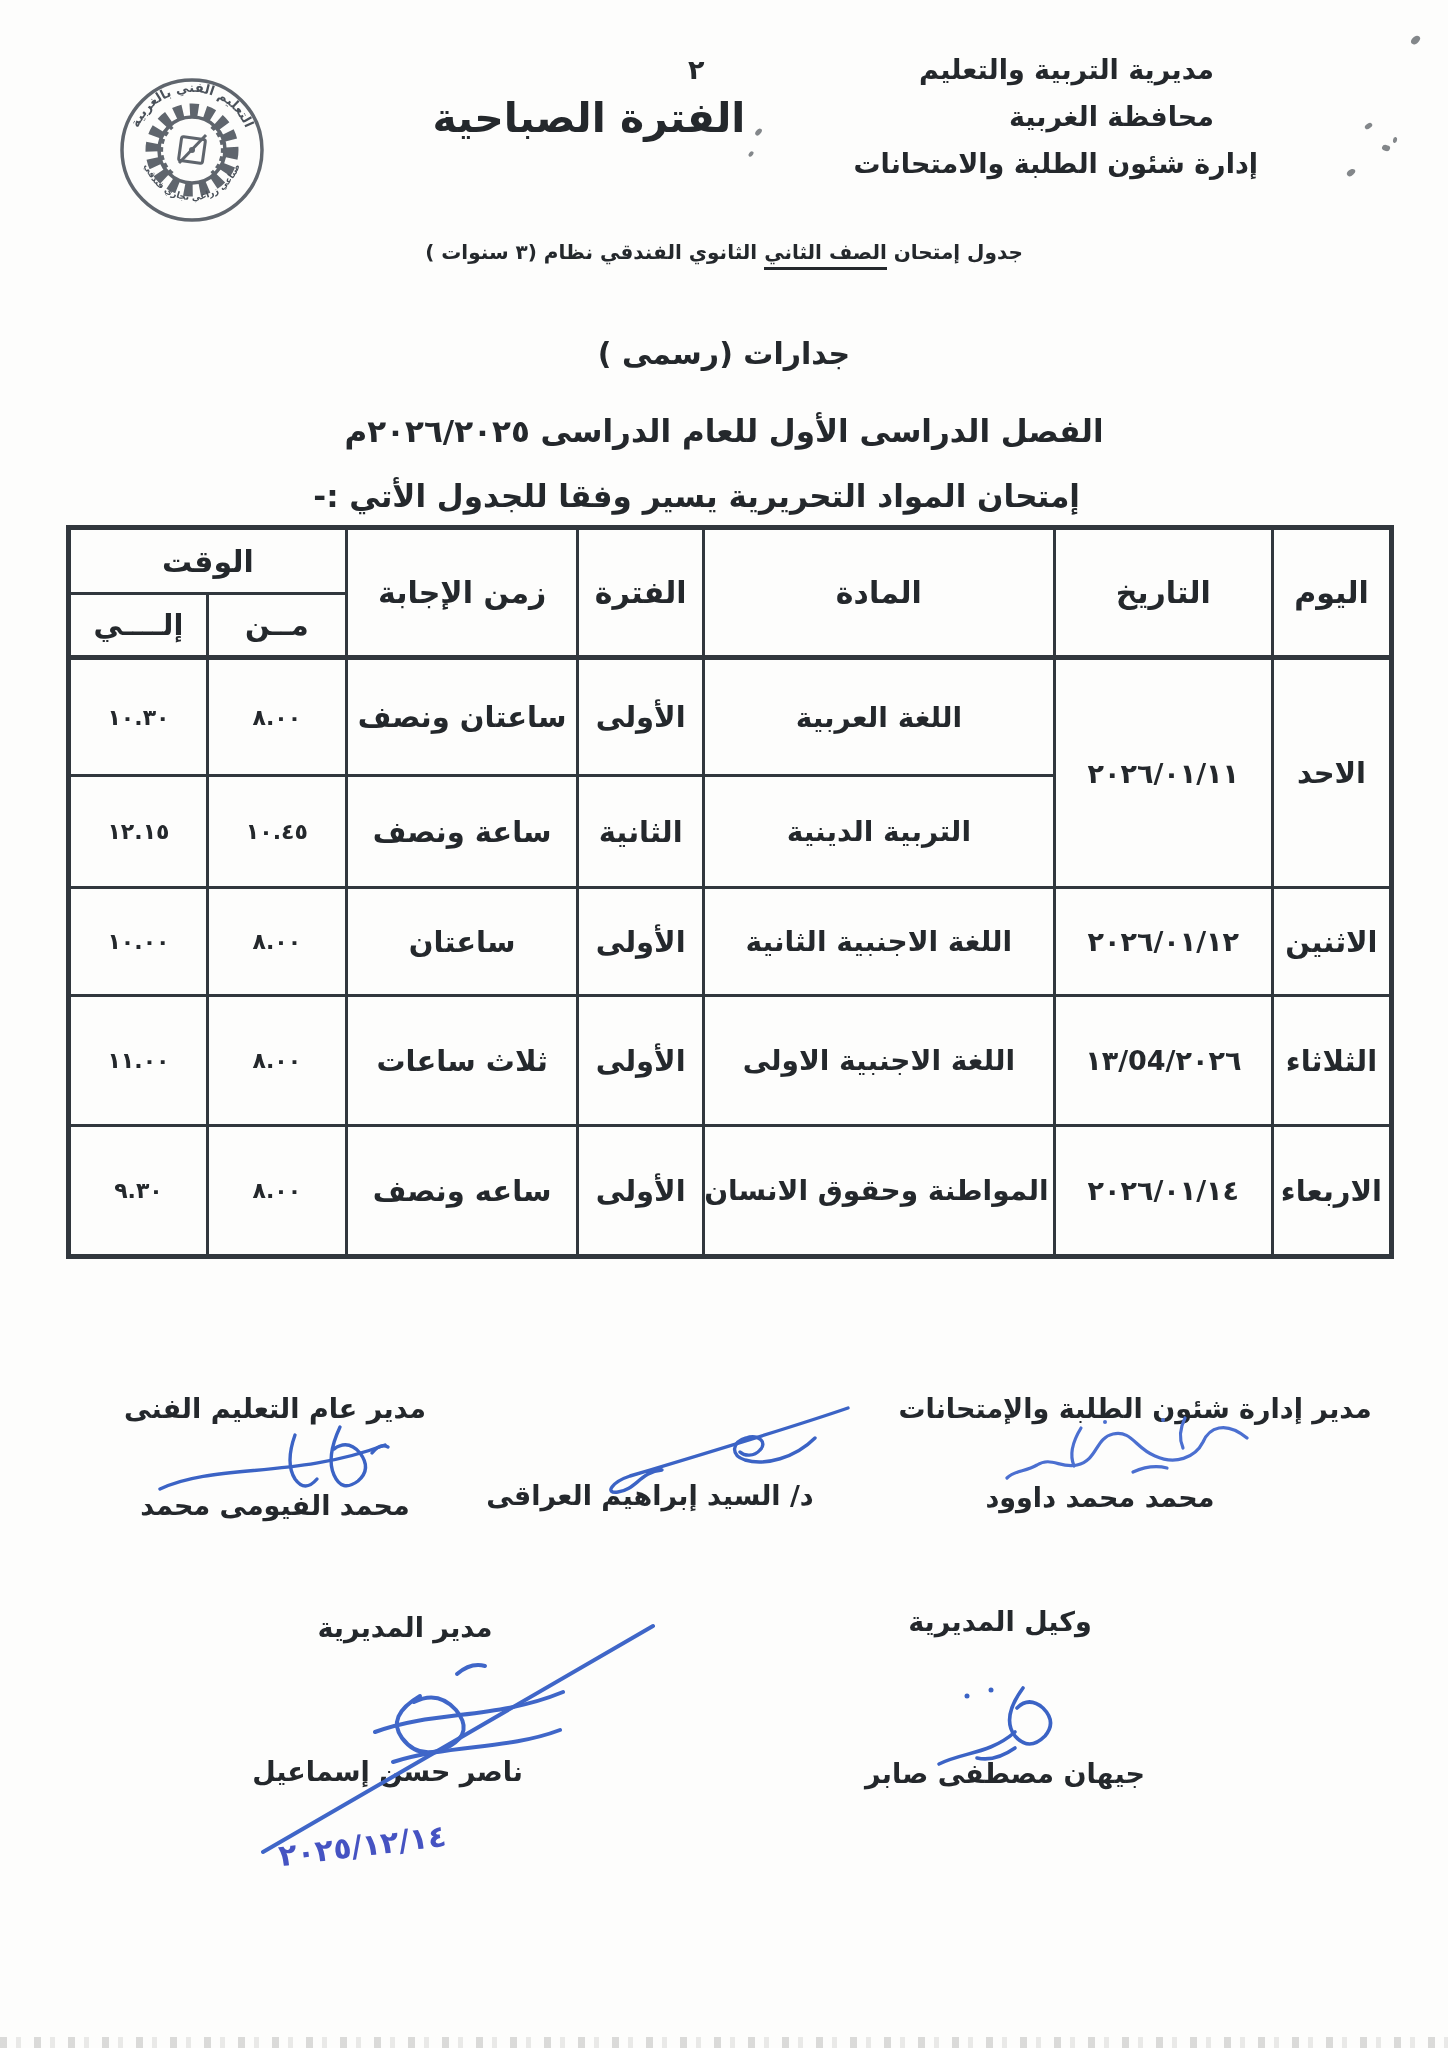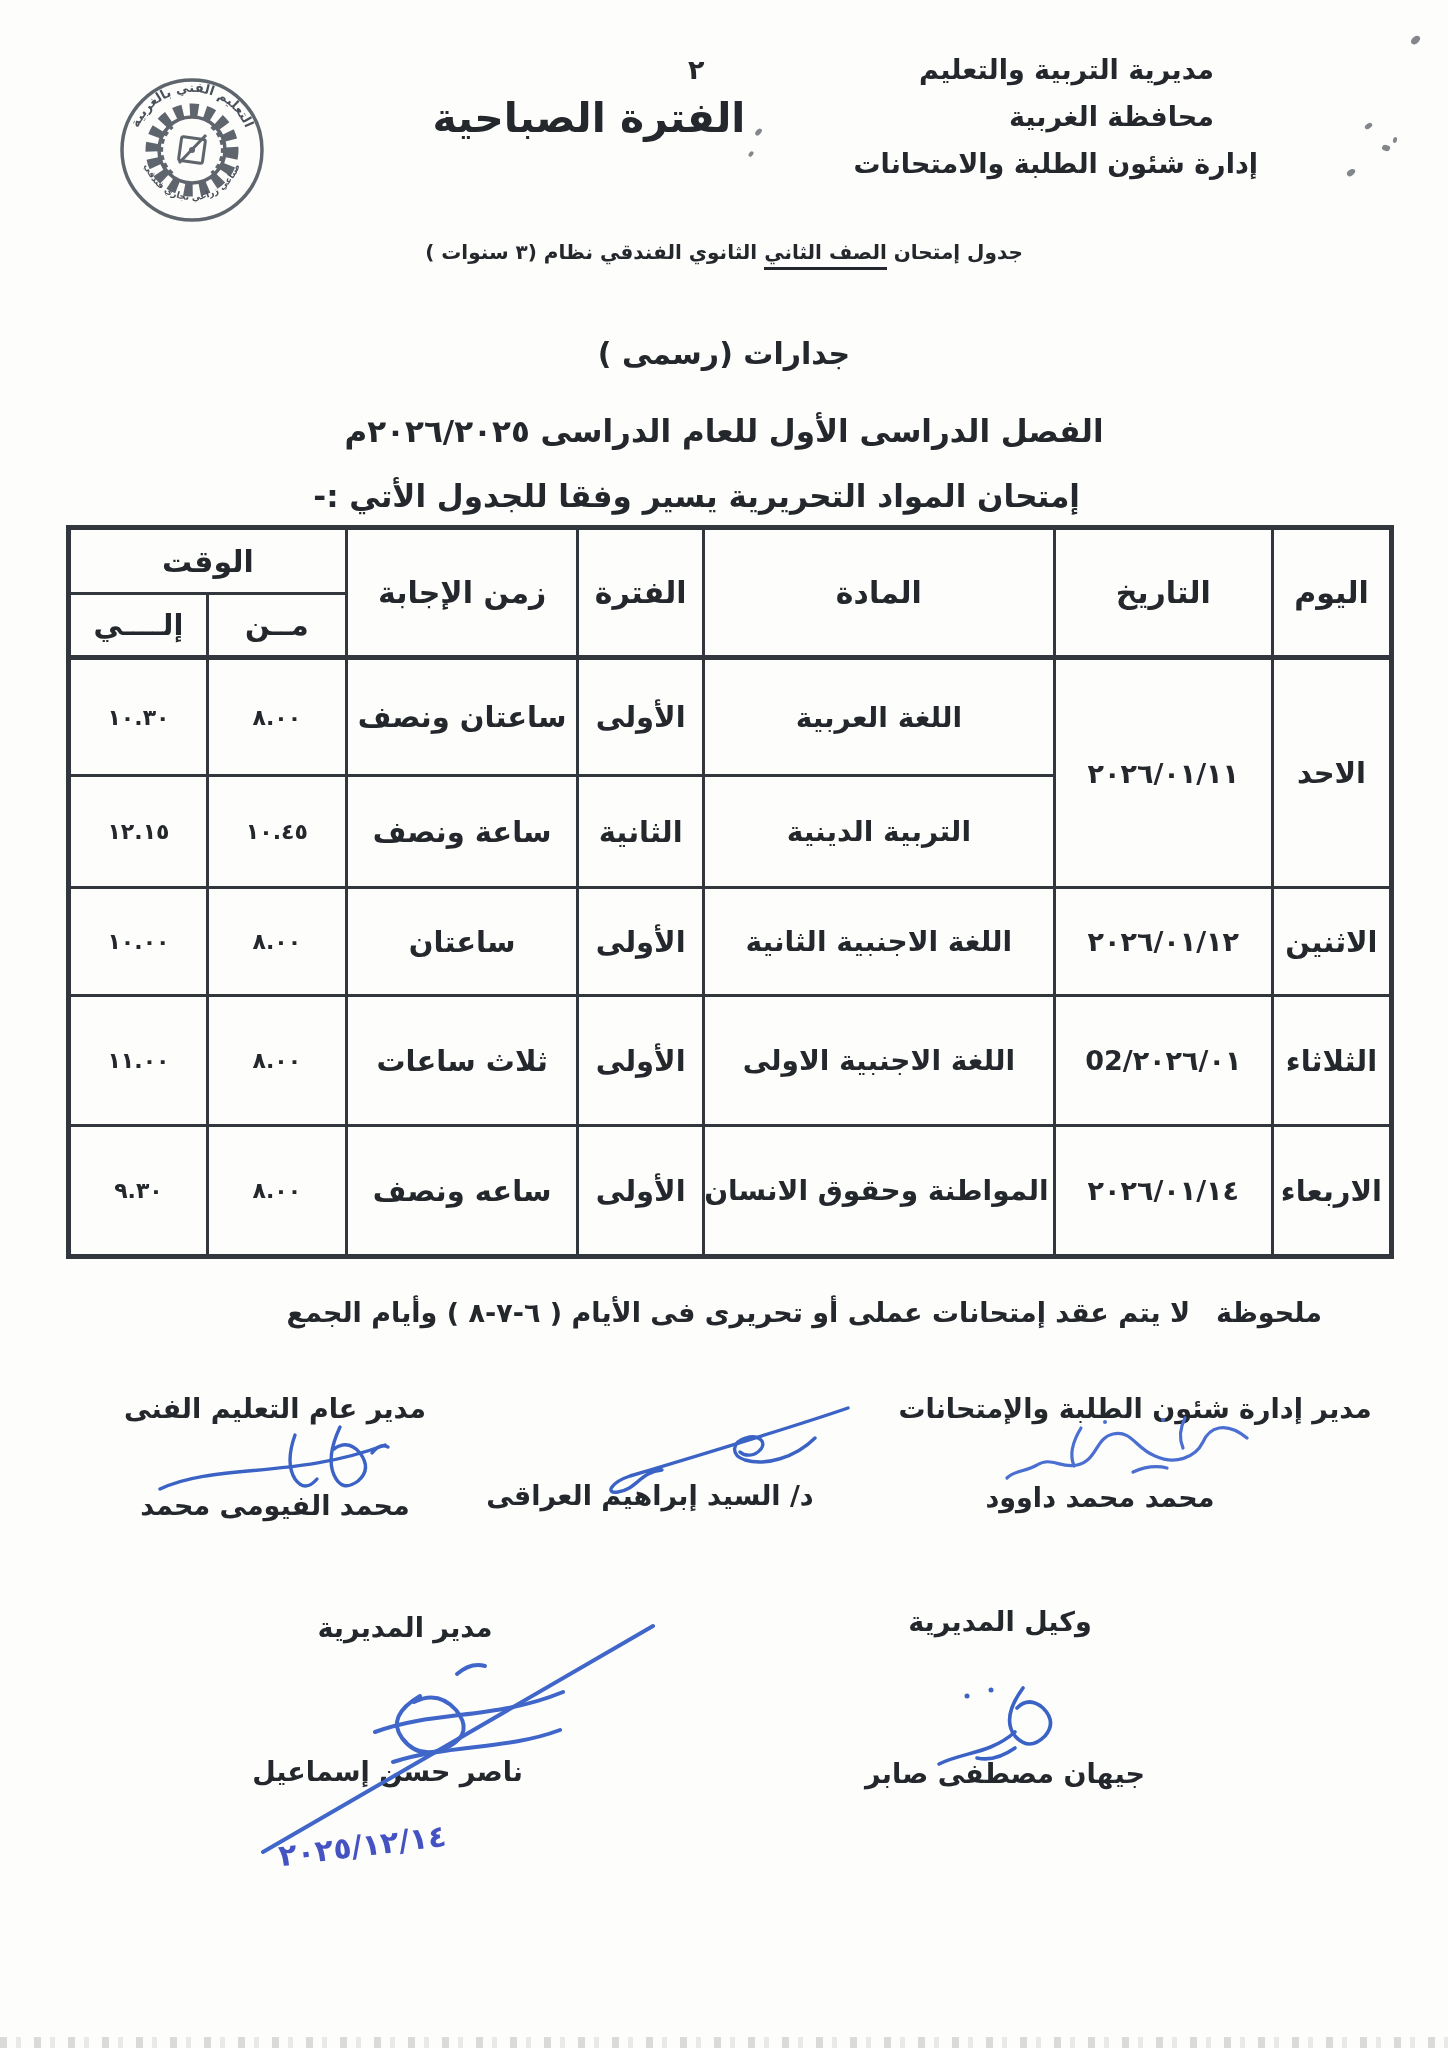--- a/index.html
+++ b/index.html
@@ -154,42 +154,39 @@
         <td class="c-day">الاثنين</td>
         <td class="c-date">٢٠٢٦/٠١/١٢</td>
         <td class="c-subject">اللغة الاجنبية الثانية</td>
         <td>الأولى</td>
         <td>ساعتان</td>
         <td class="c-time">٨.٠٠</td>
         <td class="c-time">١٠.٠٠</td>
       </tr>
       <tr style="height:130px">
         <td class="c-day">الثلاثاء</td>
-        <td class="c-date">٢٠٢٦/٠١/02</td>
+        <td class="c-date">٢٠٢٦/04/١٣</td>
         <td class="c-subject">اللغة الاجنبية الاولى</td>
         <td>الأولى</td>
         <td>ثلاث ساعات</td>
         <td class="c-time">٨.٠٠</td>
         <td class="c-time">١١.٠٠</td>
       </tr>
       <tr style="height:131px">
         <td class="c-day">الاربعاء</td>
         <td class="c-date">٢٠٢٦/٠١/١٤</td>
         <td class="c-subject">المواطنة وحقوق الانسان</td>
         <td>الأولى</td>
         <td>ساعه ونصف</td>
         <td class="c-time">٨.٠٠</td>
         <td class="c-time">٩.٣٠</td>
       </tr>
     </tbody>
   </table>
 
-  <div class="abs rtl note">
-    <span class="lbl">ملحوظة</span><span>لا يتم عقد إمتحانات عملى أو تحريرى فى الأيام ( ٦-٧-٨ )  وأيام الجمع</span>
-  </div>
 
   <div class="abs rtl sig-title" style="top:1393px;left:880px;width:510px">مدير إدارة شئون الطلبة والإمتحانات</div>
   <svg class="abs sig-svg" style="top:1408px;left:985px" width="275" height="85" viewBox="0 0 275 85">
     <g stroke="#4b6fd0" stroke-width="3.2" fill="none" stroke-linecap="round">
       <path d="M 262,30 C 240,12 224,20 218,34 C 210,50 190,57 170,48 C 150,40 147,22 128,26 C 110,30 113,52 92,57 C 76,61 66,48 52,57 C 40,64 30,62 22,70"></path>
       <path d="M 96,20 C 88,33 84,46 89,58"></path>
       <path d="M 200,10 q -8,16 -2,30"></path>
       <path d="M 148,64 q 18,-8 34,-4"></path>
       <circle cx="178" cy="12" r="2" fill="#4b6fd0" stroke="none"></circle>
       <circle cx="120" cy="14" r="2" fill="#4b6fd0" stroke="none"></circle>

